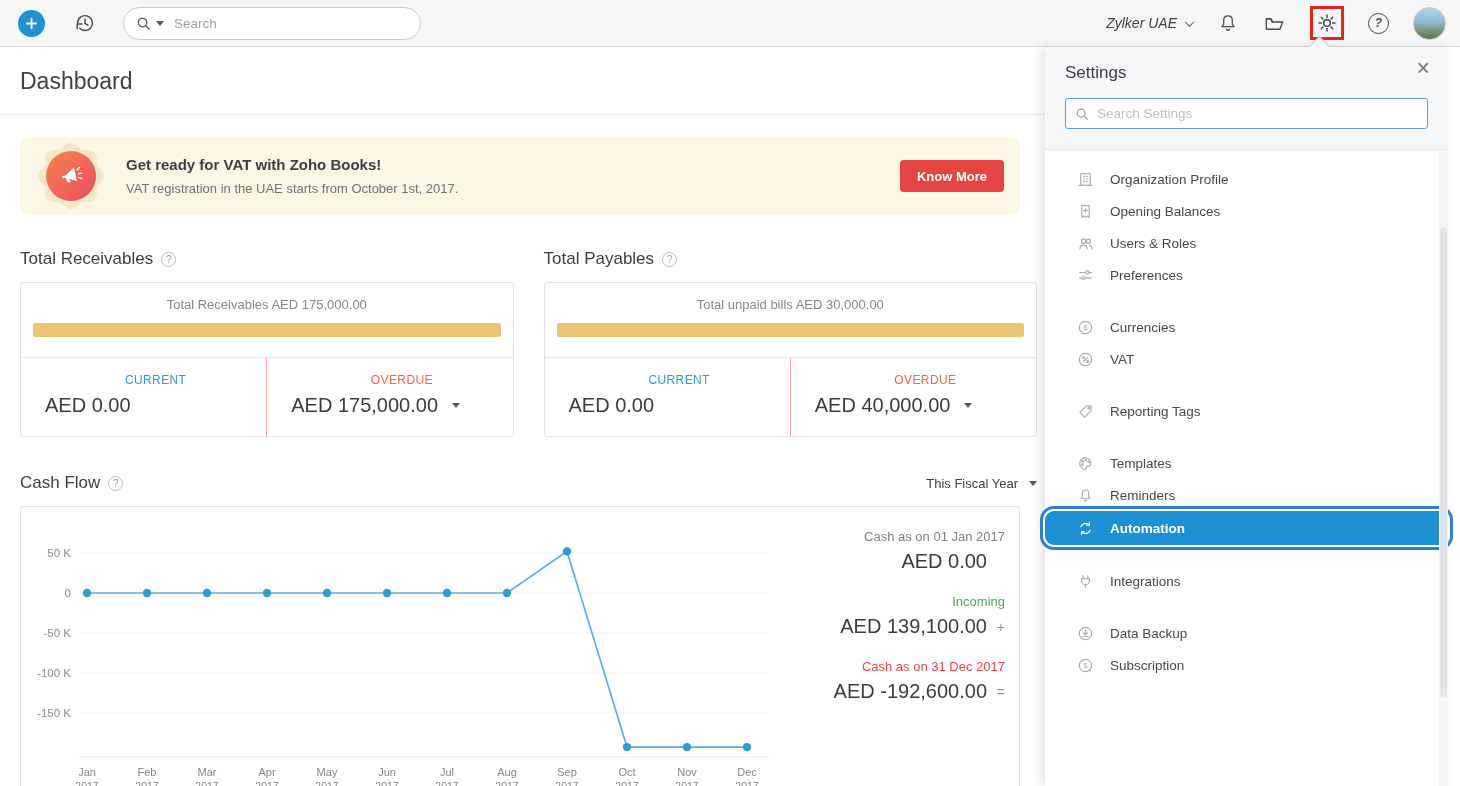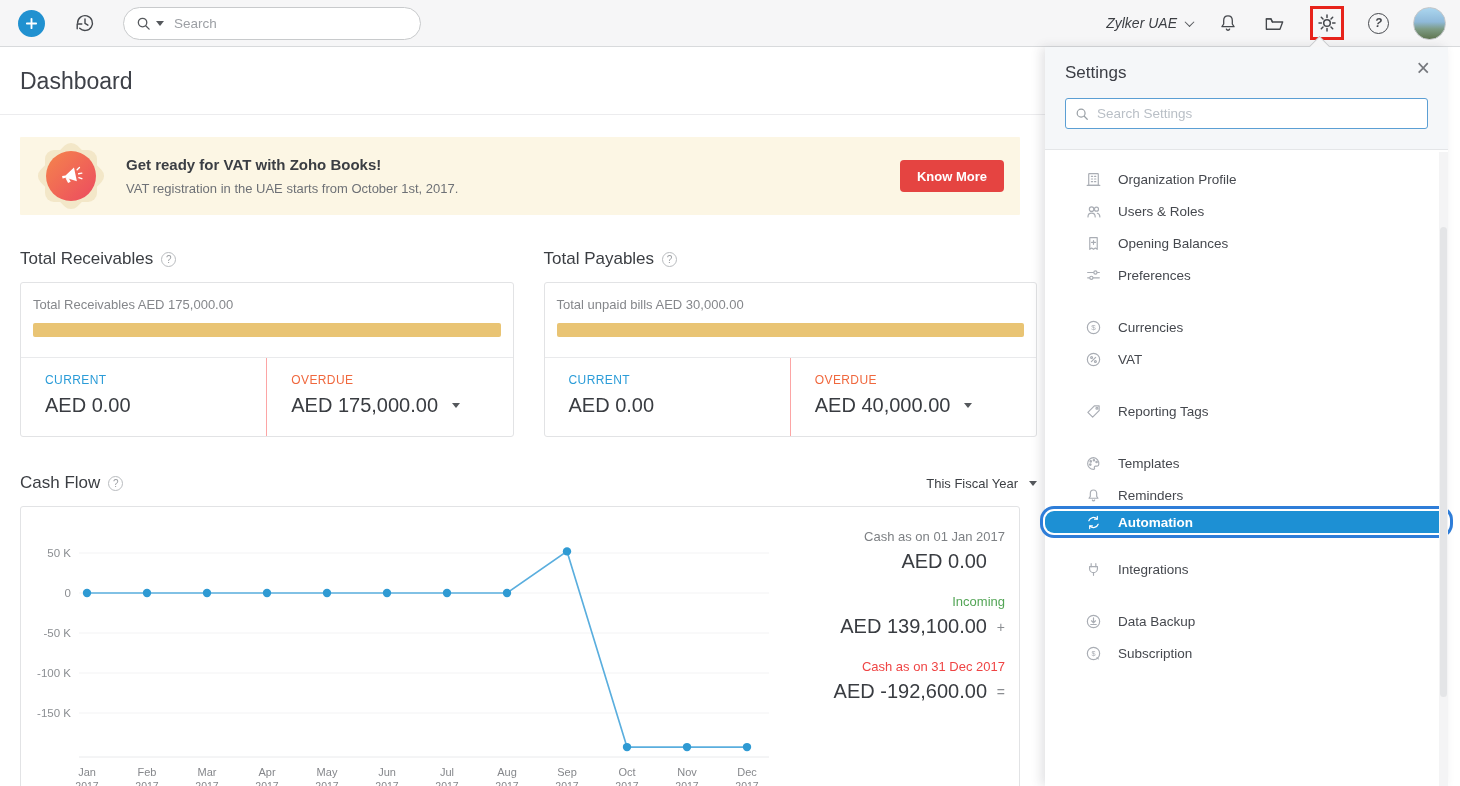--- a/index.html
+++ b/index.html
@@ -30,37 +30,37 @@
   .help-circle { width:21px; height:21px; border:1.4px solid #45484d; border-radius:50%; display:flex;
                  align-items:center; justify-content:center; font-size:12px; font-weight:bold; color:#45484d; }
   .avatar { width:33px; height:33px; border-radius:50%; border:1px solid #c3c6c9;
             background:linear-gradient(180deg,#abd6ef 0%,#8fb9d9 45%,#7d9b84 68%,#5f7550 100%); }
 
   
   .content { position:absolute; top:47px; left:0; width:1057px; bottom:0; background:#fff; overflow:hidden; }
   .content-header { padding:21px 0 19px 20px; border-bottom:1px solid #ececee; }
   .content-header h1 { font-size:23px; font-weight:400; color:#3e4148; }
 
-  .banner { margin:22px 20px 0; width:1000px; height:78px; background:#fcf6e4; border-radius:1px;
+  .banner { margin:22px 20px 0; width:1000px; height:78px; background:#fcf6e4; border-radius:11px;
             display:flex; align-items:center; position:relative; padding-left:22px; }
   .banner-art { position:relative; width:58px; height:58px; flex:none; }
   .burst, .burst2 { position:absolute; inset:3px; background:#f3e7c8; border-radius:9px; }
   .burst2 { transform:rotate(45deg); }
   .banner-badge { position:absolute; inset:4px; border-radius:50%;
                   background:linear-gradient(135deg,#f5854c 0%,#ec4a60 100%);
                   display:flex; align-items:center; justify-content:center; }
   .banner-text { margin-left:26px; }
   .banner-title { font-size:15px; font-weight:700; color:#3b3e43; }
   .banner-sub { margin-top:8px; font-size:13px; color:#6e7176; }
   .know-more { position:absolute; right:16px; top:50%; transform:translateY(-50%); background:#e54441;
                color:#fff; border:none; border-radius:4px; height:32px; padding:0 17px; font-size:13px;
                font-weight:700; cursor:pointer; }
 
   .cards-row { display:flex; gap:30px; margin:34px 20px 0; }
-  .stat-section { width:548px; }
+  .stat-section { width:548px;text-align:center; }
   .section-title { font-size:17px; color:#3b3e43; font-weight:400; display:flex; align-items:center; gap:8px; }
   .help-badge { width:15px; height:15px; border:1px solid #b9bcbf; border-radius:50%; color:#9a9da1;
                 font-size:10px; display:flex; align-items:center; justify-content:center; flex:none; }
   .card { margin-top:13px; border:1px solid #e2e3e5; border-radius:3px; background:#fff; }
   .card-top { padding:14px 12px 20px; }
   .card-summary { font-size:13px; color:#85878b; }
   .progress-track { margin-top:11px; height:14px; background:#e9c474; border-radius:2px; }
   .card-bottom { display:flex; border-top:1px solid #e9eaec; }
   .stat { flex:1; padding:15px 0 19px 24px; }
   .stat + .stat { border-left:1px solid #fca5a5; }
@@ -97,26 +97,26 @@
   .panel-title { font-size:17px; color:#3b3e45; }
   .panel-close { position:absolute; top:10px; right:18px; font-size:23px; color:#75787d; line-height:1;
                  cursor:pointer; font-weight:400; }
   .settings-search { margin-top:15px; height:31px; background:#fff; border:1px solid #5b9fd4; border-radius:3px;
                      display:flex; align-items:center; padding:0 9px; }
   .settings-search input { border:none; outline:none; flex:1; font-size:13.5px; color:#3b3e45;
                            margin-left:8px; background:transparent; }
   .settings-search input::placeholder { color:#b9bfc6; }
   .panel-body { padding-top:13px; position:relative; }
   .menu-group { margin-bottom:20px; }
-  .menu-item { height:32px; display:flex; align-items:center; padding-left:40px; font-size:13.5px;
+  .menu-item { height:32px; display:flex; align-items:center; padding-left:32px; font-size:13.5px;
                color:#45484e; cursor:pointer; position:relative; }
   .mi-icon { width:17px; height:17px; color:#a9adb4; display:flex; flex:none; }
   .mi-icon svg { width:100%; height:100%; }
   .mi-label { margin-left:16px; }
-  .menu-item.selected { background:#1d90d4; color:#fff; height:22px;
+  .menu-item.selected { background:#1d90d4; color:#fff; height:34px;
                         box-shadow:0 0 0 2px #ffffff, 0 0 0 5px #2e7dd8;border-radius:9px; }
   .menu-item.selected .mi-icon { color:#fff; }
   .menu-item.selected .mi-label { font-weight:700; }
   .panel-scroll-track { position:absolute; top:105px; right:0; width:9px; bottom:0; background:#f4f4f5; }
   .panel-scroll-thumb { position:absolute; top:75px; left:1px; width:7px; height:470px; background:#e4e5e7;
                         border-radius:4px; }
 </style>
 </head>
 <body>
 
@@ -371,36 +371,36 @@
                 <rect x="3.5" y="2.5" width="9" height="11" rx="0.5"></rect>
                 <path d="M2 13.5h12"></path>
                 <path d="M6 5h1.2M9 5h1.2M6 7.5h1.2M9 7.5h1.2M6 10h1.2M9 10h1.2"></path>
               </svg>
             </span>
             <span class="mi-label">Organization Profile</span>
           </div>
           <div class="menu-item">
             <span class="mi-icon">
               <svg viewBox="0 0 16 16" fill="none" stroke="currentColor" stroke-width="1.1" stroke-linecap="round" stroke-linejoin="round">
+                <path d="M4.5 2.5h7v11l-1.75-1.2-1.75 1.2-1.75-1.2-1.75 1.2z"></path>
+                <path d="M8 5.2v3.6M6.2 7h3.6"></path>
+              </svg>
+            </span>
+            <span class="mi-label">Opening Balances</span>
+          </div>
+          <div class="menu-item">
+            <span class="mi-icon">
+              <svg viewBox="0 0 16 16" fill="none" stroke="currentColor" stroke-width="1.1" stroke-linecap="round" stroke-linejoin="round">
                 <circle cx="6.2" cy="5.8" r="2.1"></circle>
                 <path d="M2.8 13.2c0-2.1 1.5-3.6 3.4-3.6s3.4 1.5 3.4 3.6"></path>
                 <circle cx="10.8" cy="5.8" r="1.9"></circle>
                 <path d="M11.6 9.7c1.5.4 2.4 1.7 2.4 3.5"></path>
               </svg>
             </span>
             <span class="mi-label">Users &amp; Roles</span>
-          </div>
-          <div class="menu-item">
-            <span class="mi-icon">
-              <svg viewBox="0 0 16 16" fill="none" stroke="currentColor" stroke-width="1.1" stroke-linecap="round" stroke-linejoin="round">
-                <path d="M4.5 2.5h7v11l-1.75-1.2-1.75 1.2-1.75-1.2-1.75 1.2z"></path>
-                <path d="M8 5.2v3.6M6.2 7h3.6"></path>
-              </svg>
-            </span>
-            <span class="mi-label">Opening Balances</span>
           </div>
           <div class="menu-item">
             <span class="mi-icon">
               <svg viewBox="0 0 16 16" fill="none" stroke="currentColor" stroke-width="1.1" stroke-linecap="round" stroke-linejoin="round">
                 <path d="M2.5 5.2h11M2.5 10.2h11"></path>
                 <circle cx="9.8" cy="5.2" r="1.5" fill="#fff"></circle>
                 <circle cx="6" cy="10.2" r="1.5" fill="#fff"></circle>
               </svg>
             </span>
             <span class="mi-label">Preferences</span>

